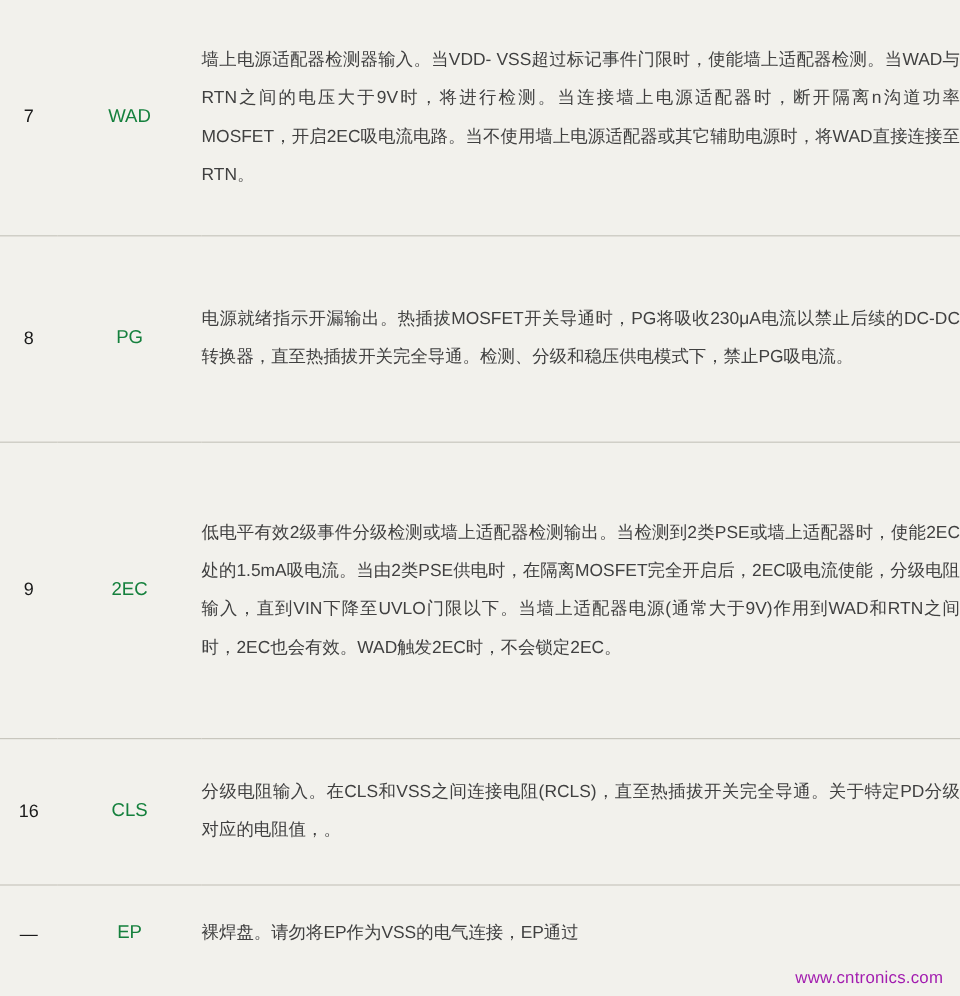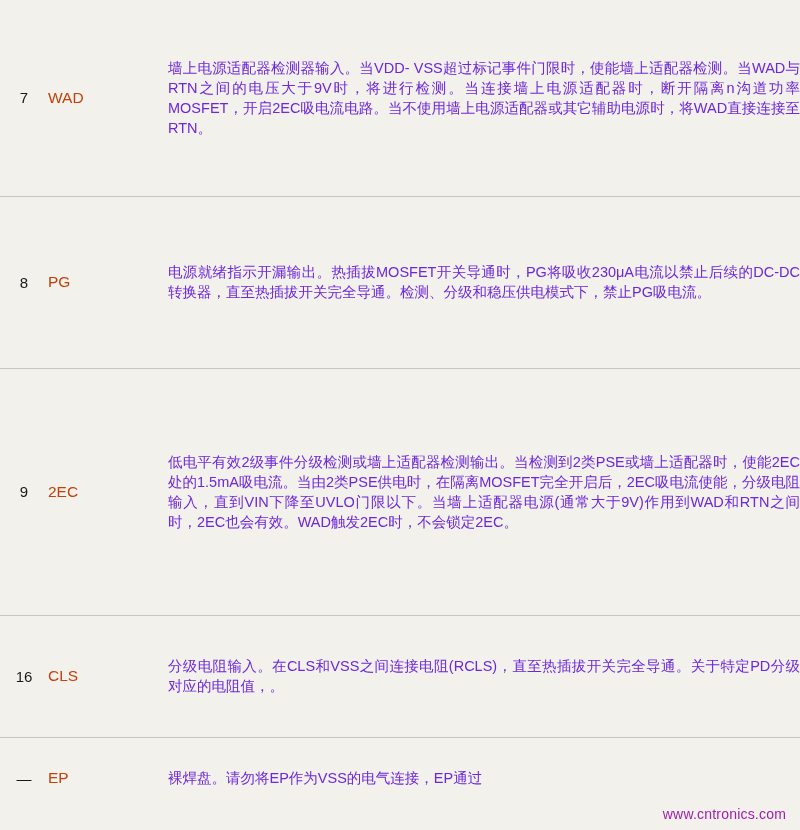--- a/index.html
+++ b/index.html
@@ -25,32 +25,33 @@
     border: none;
   }
   .col-num {
     width: 48px;
     text-align: center;
     font-size: 15px;
     color: #1a1a1a;
   }
   .col-name {
     width: 120px;
+    text-align: center;
     font-size: 15.5px;
-    color: #c2410c;
+    color: #15803d;
     font-weight: 400;
   }
   .col-desc {
     padding-left: 4px;
     padding-right: 30px;
     font-size: 14.5px;
-    line-height: 20px;
+    line-height: 32px;
     text-align: justify;
     text-justify: inter-ideograph;
-    color: #6d28d9;
+    color: #404040;
   }
   .row-wad { height: 196px; }
   .row-pg { height: 172px; }
   .row-2ec { height: 246px; }
   .row-cls { height: 122px; }
   .row-ep { height: 80px; }
 
   .row-wad .col-desc, .row-pg .col-desc,
   .row-2ec .col-desc, .row-cls .col-desc,
   .row-ep .col-desc {

